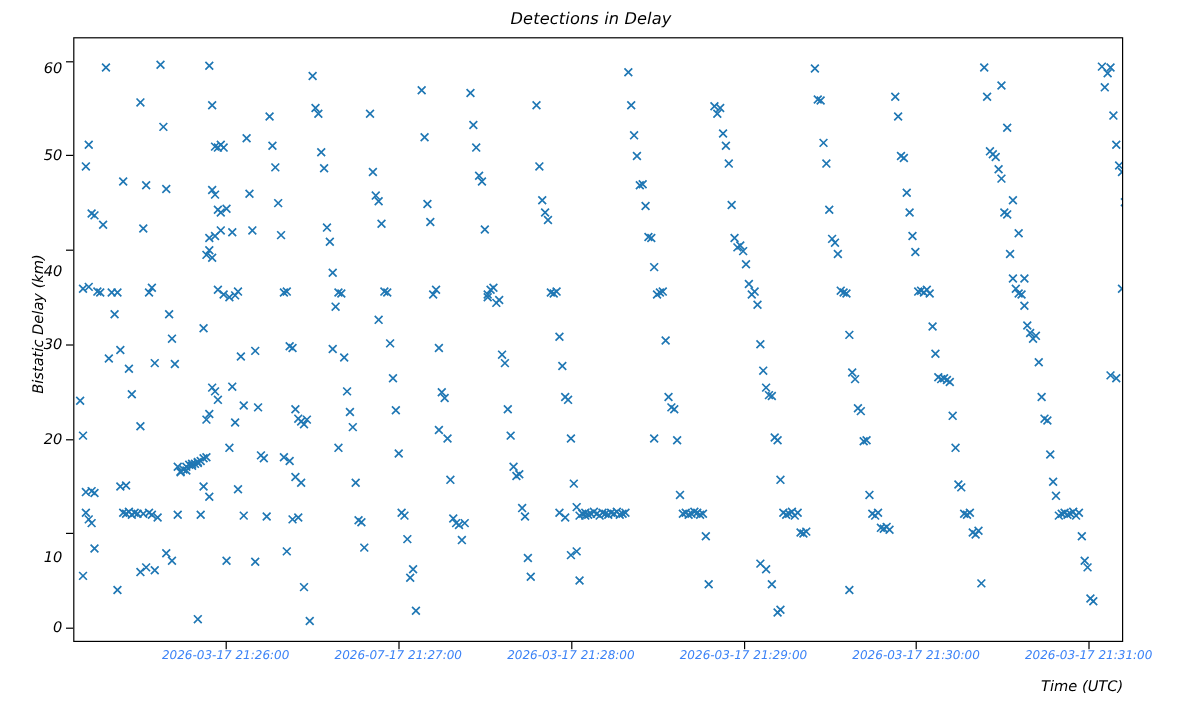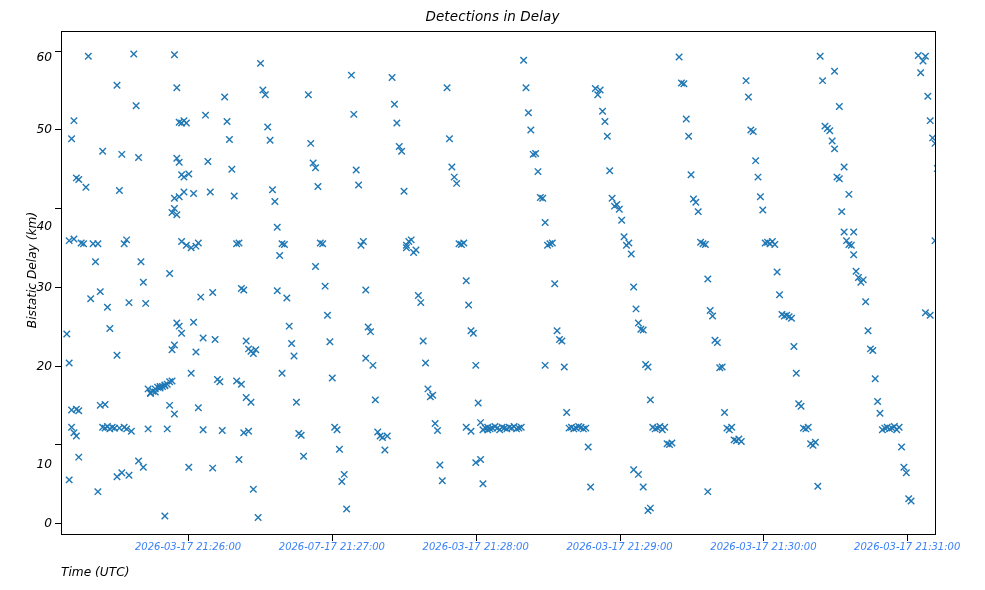--- a/index.html
+++ b/index.html
@@ -85,21 +85,21 @@
     top: 535px;
     height: 6px;
     width: 0;
     border-left: 1.1px solid #000000;
   }
   #xlabel {
     position: absolute;
     left: 61px;
     top: 565px;
     width: 875px;
-    text-align: left;
+    text-align: right;
     font-size: 12.2px;
     color: #000000;
   }
   #ylabel {
     position: absolute;
     left: -118px;
     top: 263px;
     width: 300px;
     text-align: center;
     font-size: 12.2px;

